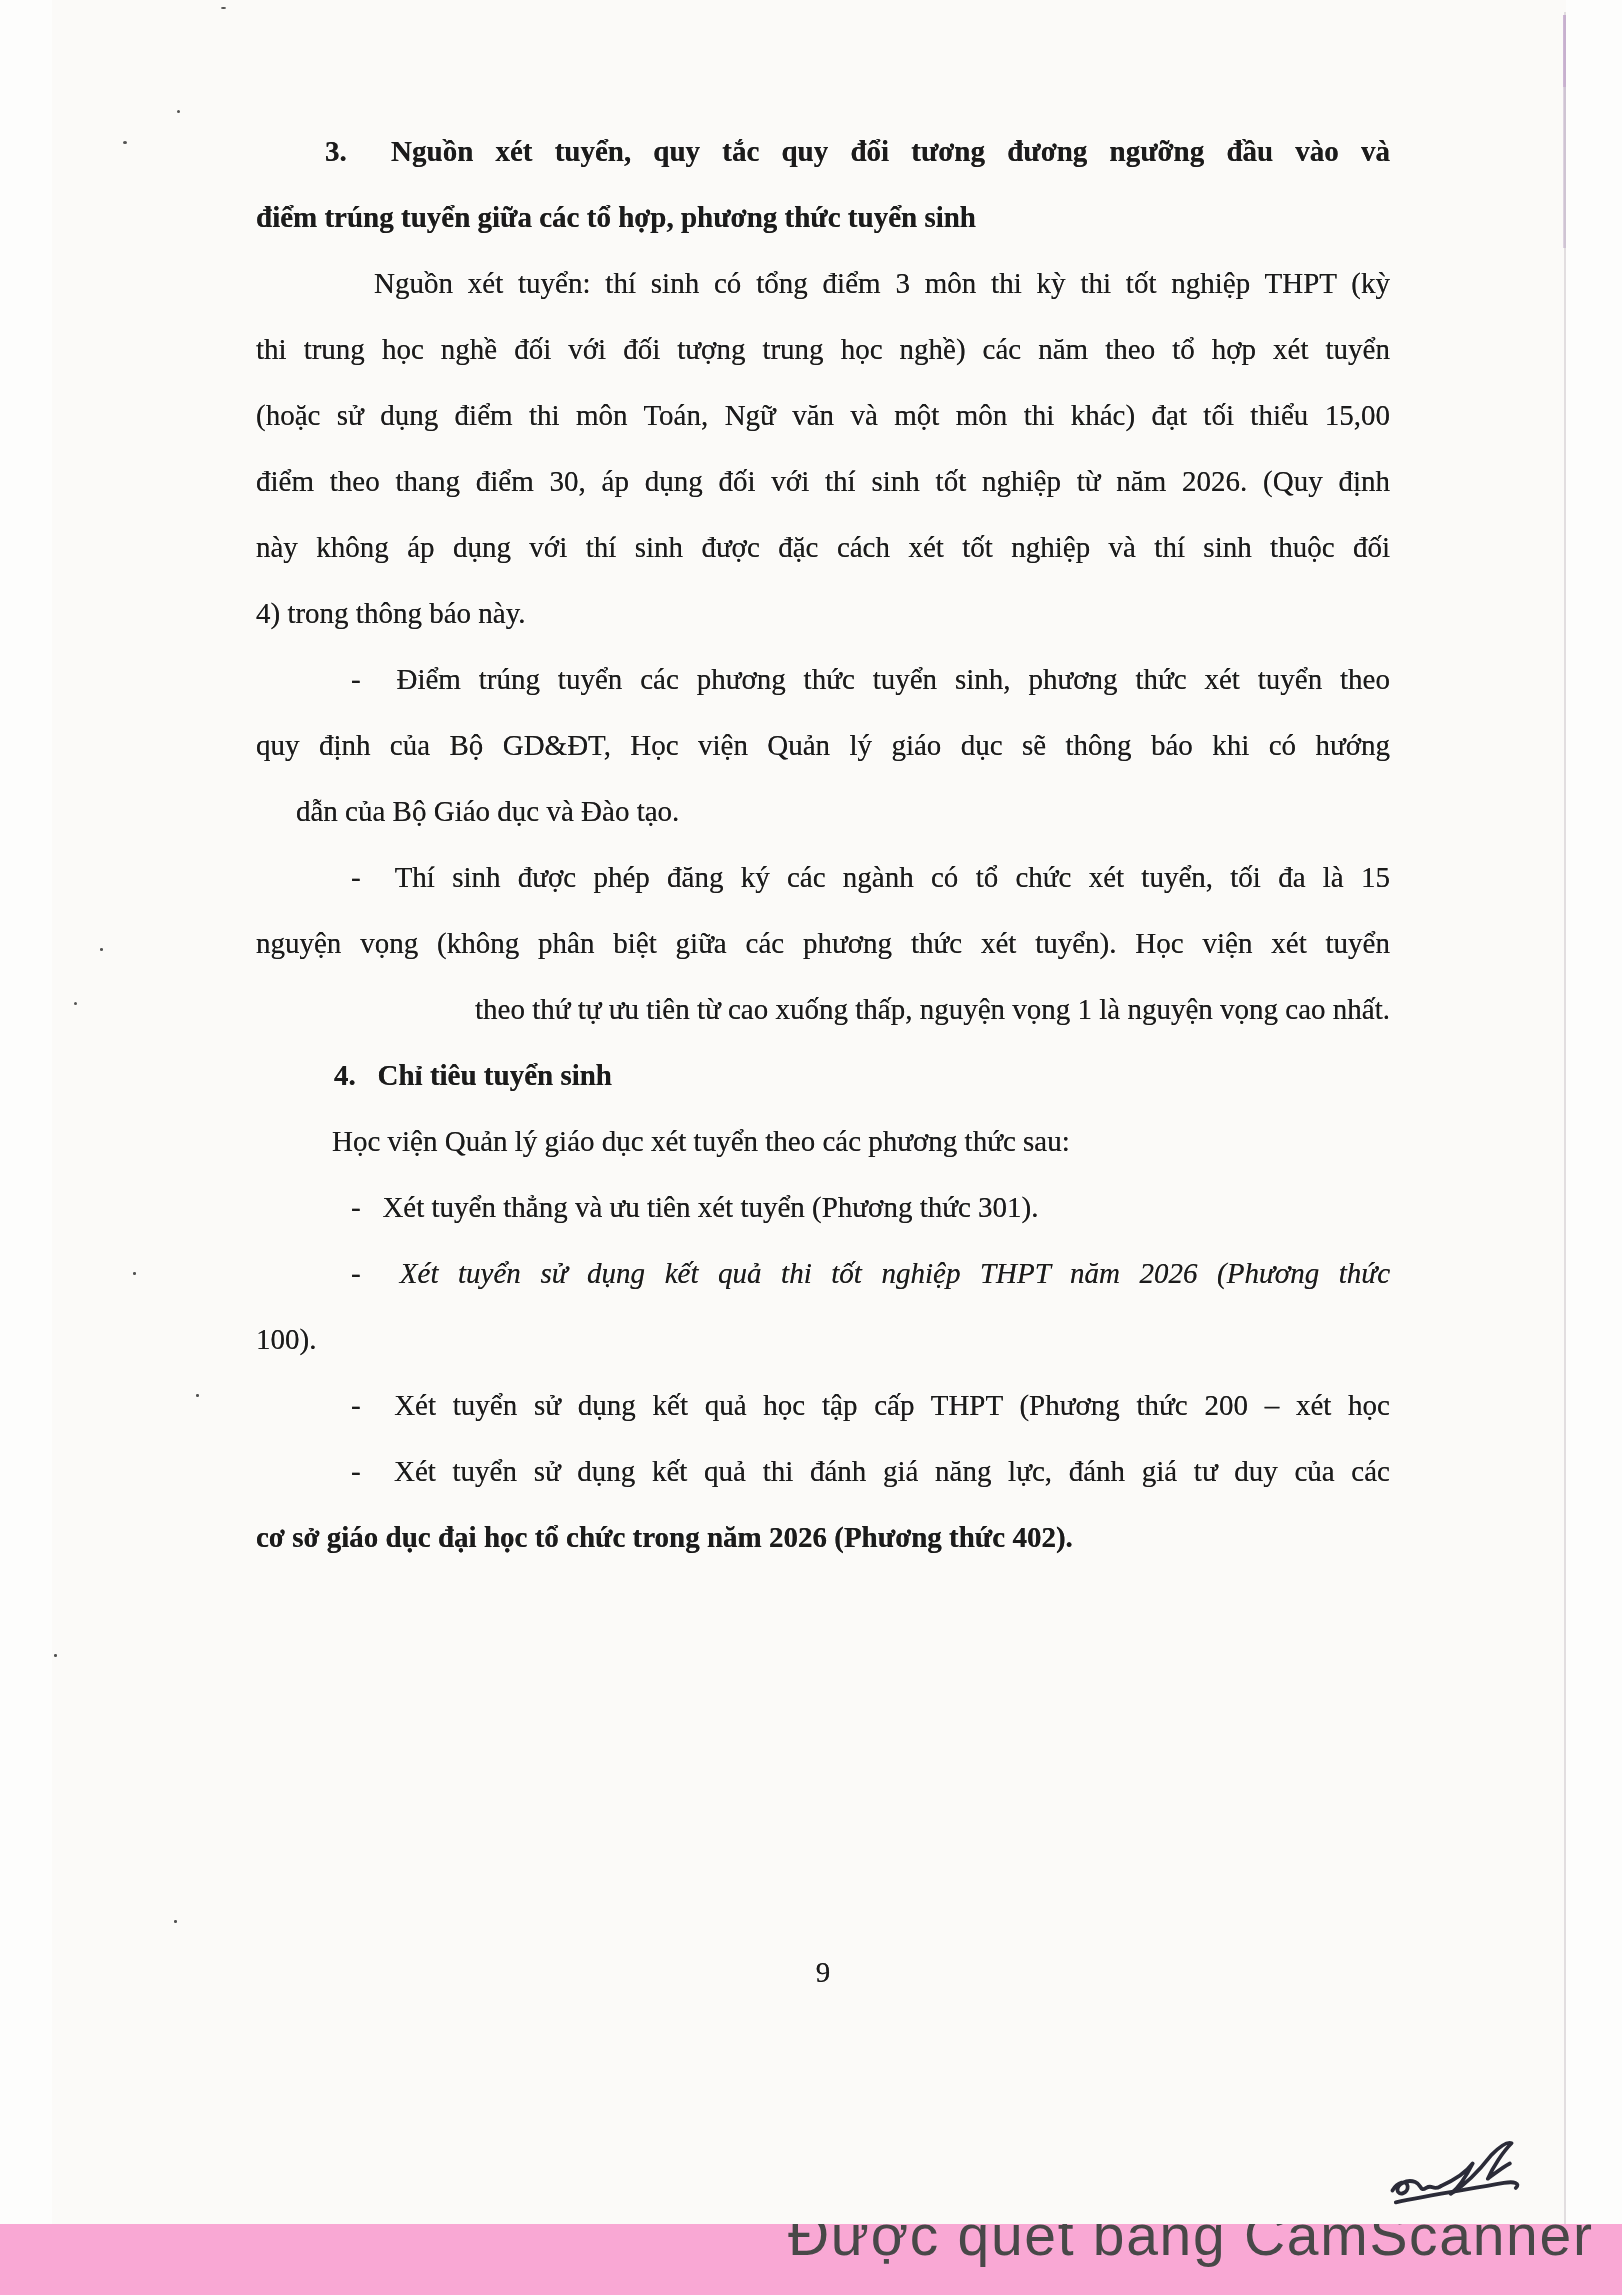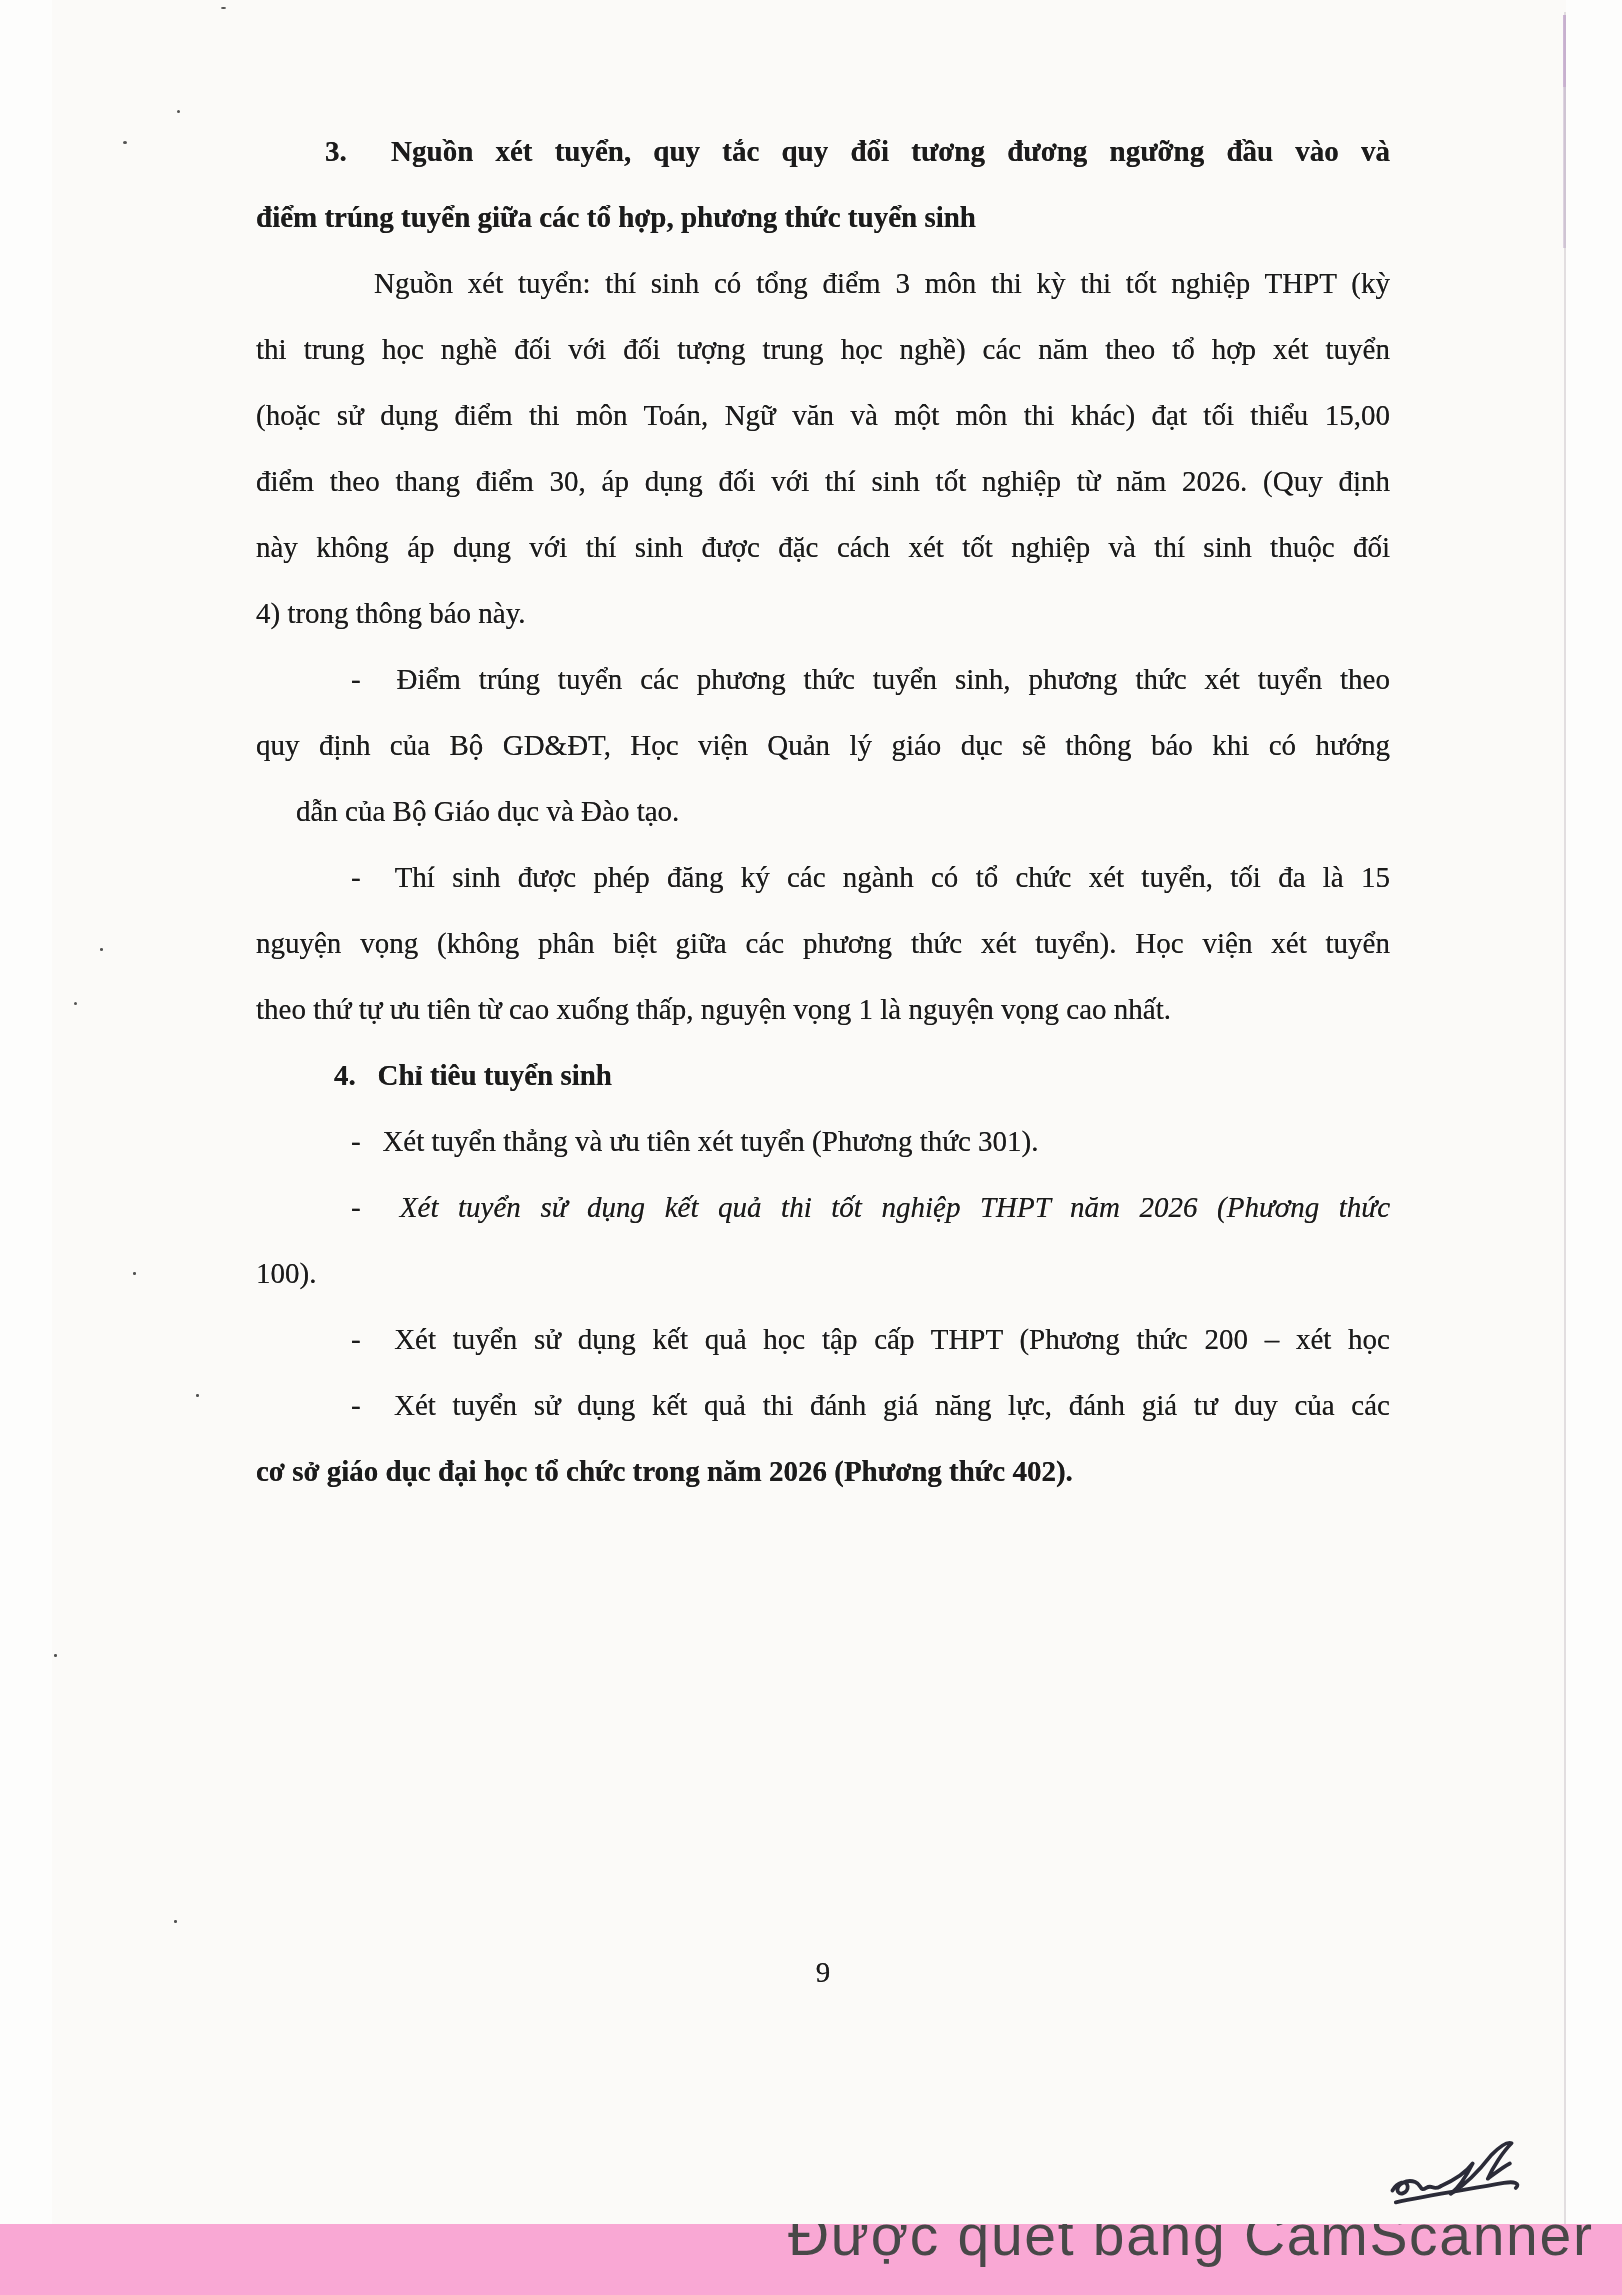--- a/index.html
+++ b/index.html
@@ -73,22 +73,23 @@
       <div class="line just" style="padding-left: 0px;">thi trung học nghề đối với đối tượng trung học nghề) các năm theo tổ hợp xét tuyển</div>
       <div class="line just" style="padding-left: 0px;">(hoặc sử dụng điểm thi môn Toán, Ngữ văn và một môn thi khác) đạt tối thiểu 15,00</div>
       <div class="line just" style="padding-left: 0px;">điểm theo thang điểm 30, áp dụng đối với thí sinh tốt nghiệp từ năm 2026. (Quy định</div>
       <div class="line just" style="padding-left: 0px;">này không áp dụng với thí sinh được đặc cách xét tốt nghiệp và thí sinh thuộc đối</div>
       <div class="line" style="padding-left: 0px;">4) trong thông báo này.</div>
       <div class="line just" style="padding-left: 95px;">-&nbsp; Điểm trúng tuyển các phương thức tuyển sinh, phương thức xét tuyển theo</div>
       <div class="line just" style="padding-left: 0px;">quy định của Bộ GD&amp;ĐT, Học viện Quản lý giáo dục sẽ thông báo khi có hướng</div>
       <div class="line" style="padding-left: 0px; margin-left: 40px;">dẫn của Bộ Giáo dục và Đào tạo.</div>
       <div class="line just" style="padding-left: 95px;">-&nbsp; Thí sinh được phép đăng ký các ngành có tổ chức xét tuyển, tối đa là 15</div>
       <div class="line just" style="padding-left: 0px;">nguyện vọng (không phân biệt giữa các phương thức xét tuyển). Học viện xét tuyển</div>
-      <div class="line" style="padding-left: 0px;">theo thứ tự ưu tiên từ cao xuống thấp, nguyện vọng 1 là nguyện vọng cao nhất.</div>
+      <div class="line" style="padding-left: 0px; text-align: right;">theo thứ tự ưu tiên từ cao xuống thấp, nguyện vọng 1 là nguyện vọng cao nhất.</div>
       <div class="line bold" style="padding-left: 78px;">4.&nbsp;&nbsp;&nbsp;Chỉ tiêu tuyển sinh</div>
+      <div class="line" style="padding-left: 76px;">Học viện Quản lý giáo dục xét tuyển theo các phương thức sau:</div>
       <div class="line" style="padding-left: 95px;">-&nbsp;&nbsp;&nbsp;Xét tuyển thẳng và ưu tiên xét tuyển (Phương thức 301).</div>
       <div class="line just" style="padding-left: 95px; font-style: italic;">-&nbsp; Xét tuyển sử dụng kết quả thi tốt nghiệp THPT năm 2026 (Phương thức</div>
       <div class="line" style="padding-left: 0px;">100).</div>
       <div class="line just" style="padding-left: 95px;">-&nbsp; Xét tuyển sử dụng kết quả học tập cấp THPT (Phương thức 200 – xét học</div>
       <div class="line just" style="padding-left: 95px;">-&nbsp; Xét tuyển sử dụng kết quả thi đánh giá năng lực, đánh giá tư duy của các</div>
       <div class="line" style="padding-left: 0px; font-weight: bold;">cơ sở giáo dục đại học tổ chức trong năm 2026 (Phương thức 402).</div>
     </div>
 
   <div class="pagenum">9</div>
 

